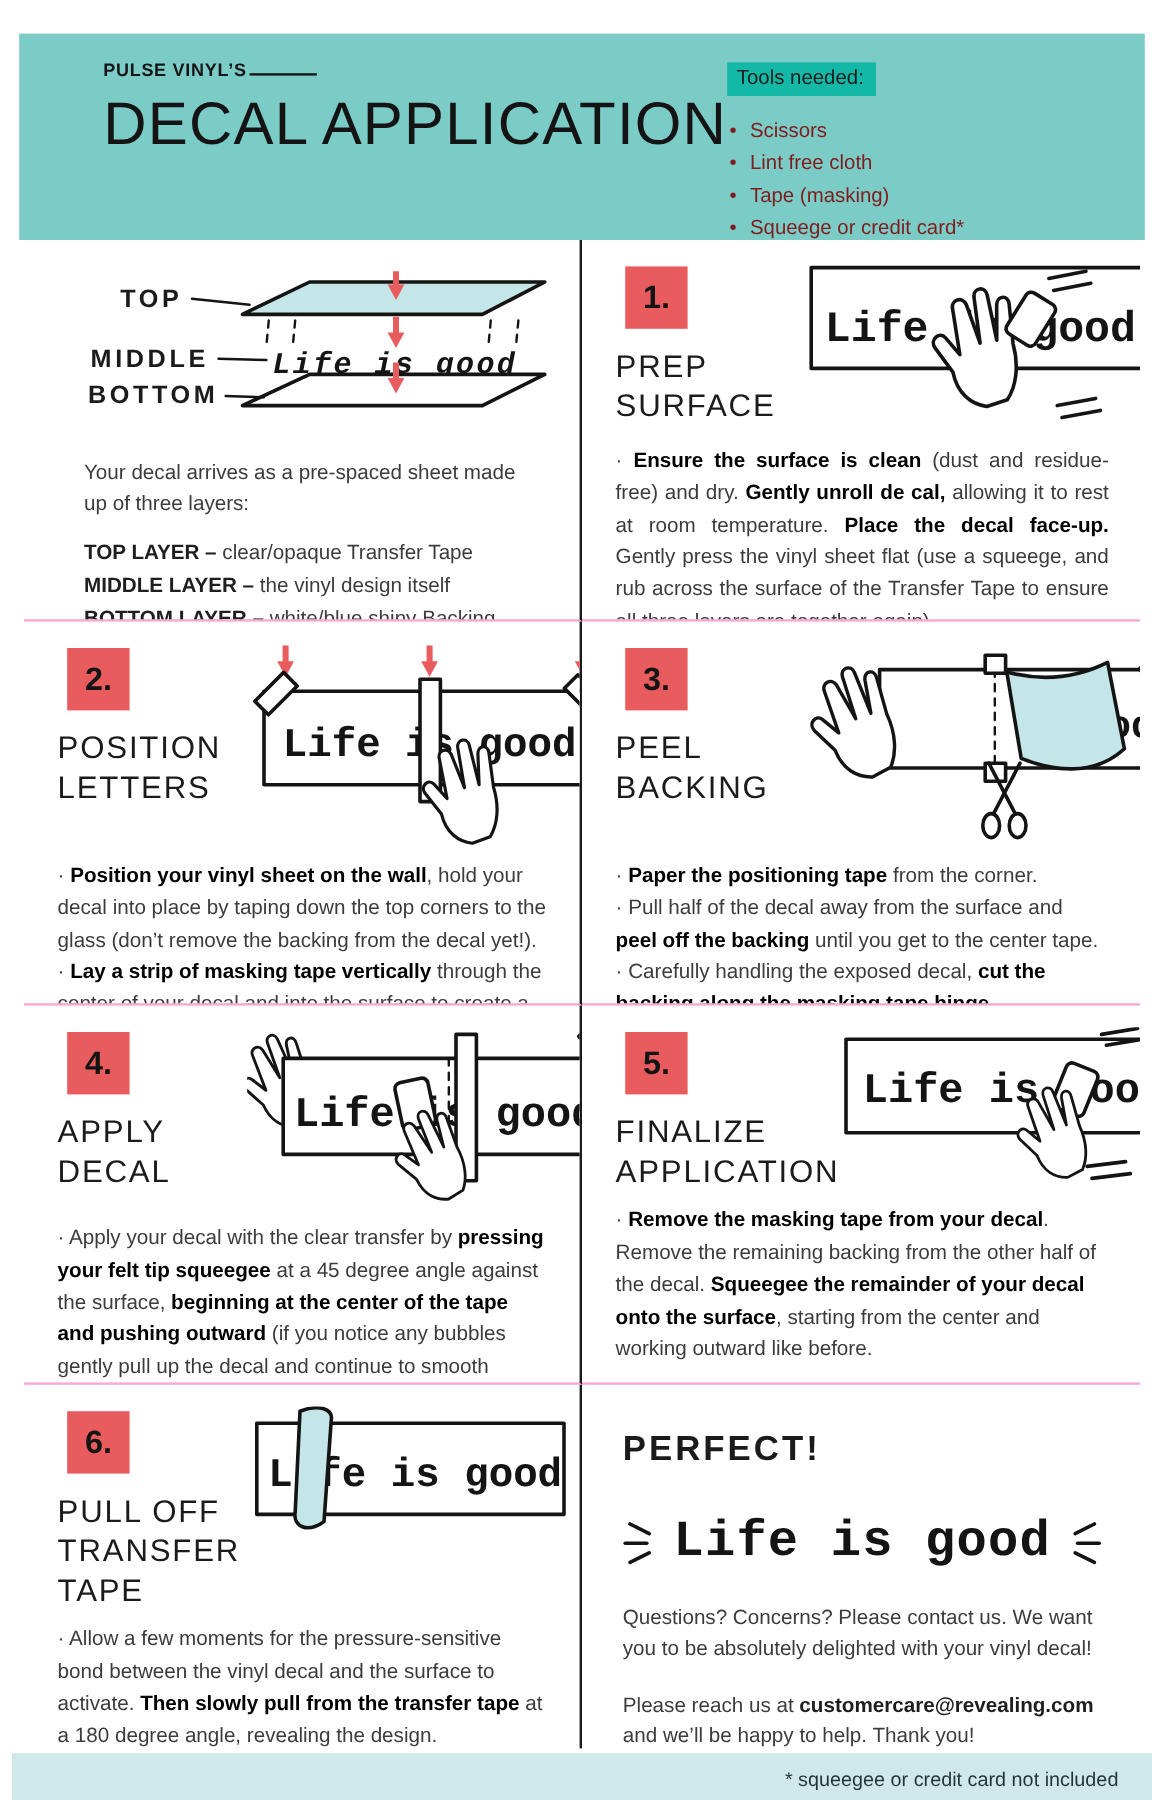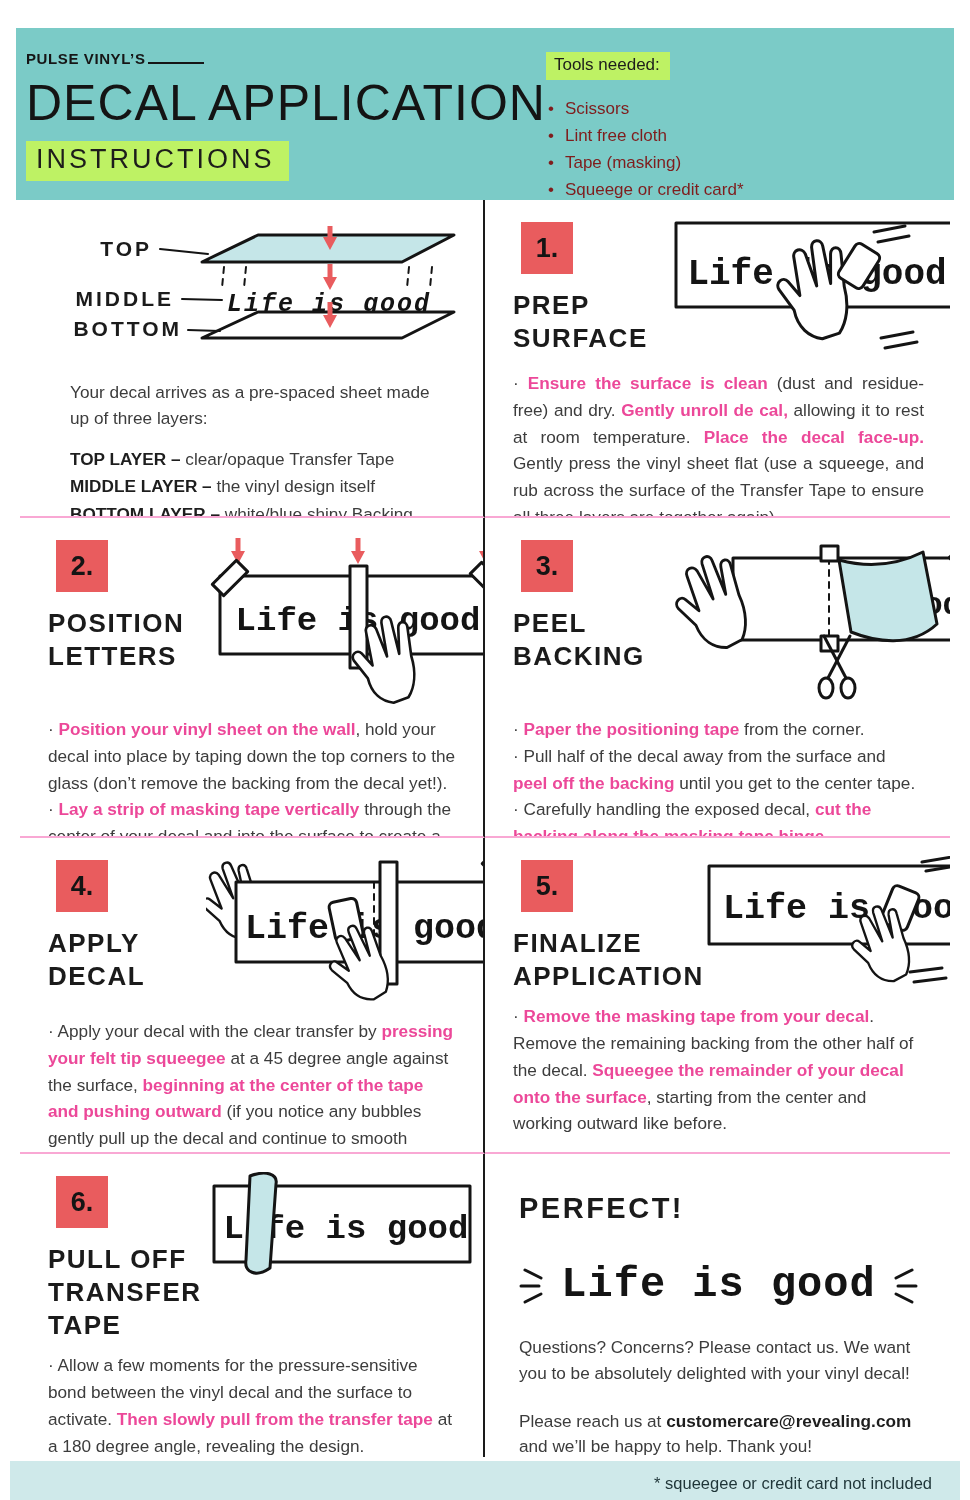--- a/index.html
+++ b/index.html
@@ -1,45 +1,45 @@
 <!DOCTYPE html>
 <html><head>
 <meta charset="utf-8">
 <style>
   *{margin:0;padding:0;box-sizing:border-box}
   html,body{width:970px;height:1500px;overflow:hidden}
   body{background:#fff;font-family:"Liberation Sans",sans-serif;color:#1d1d1b;position:relative}
 
   
-  .hero{margin:28px 16px 0;background:#7bcbc7;height:172px;display:flex;justify-content:flex-start;padding:22px 36px 0 10px}
+  .hero{margin:28px 16px 0;background:#7bcbc7;height:172px;display:flex;justify-content:center;padding:22px 36px 0 10px}
   .brand{font-size:15px;font-weight:bold;letter-spacing:.6px;color:#161616}
   .brand-line{display:inline-block;width:56px;border-bottom:2px solid #161616;height:12px;margin-left:2px}
   .title{font-size:50px;font-weight:400;letter-spacing:1px;margin-top:7px;color:#141414;white-space:nowrap}
   .subtitle{margin-top:9px}
-  .hl{background:#bef264;color:#1d1d1b}
+  .hl{background:#14b8a6;color:#1d1d1b}
   .subtitle .hl{display:inline-block;font-size:27px;font-weight:400;letter-spacing:3px;padding:3px 14px 6px 10px}
   .tools{width:252px;padding-top:2px;flex:0 0 auto}
   .tools-label{display:inline-block;font-size:17px;padding:3px 10px 5px 8px}
   .tools ul{list-style:none;margin-top:15px}
   .tools li{font-size:17px;line-height:27px;padding-left:19px;position:relative;color:#7f1d1d}
   .tools li::before{content:"\2022";position:absolute;left:2px;top:0}
 
   
   .grid{margin:0 20px;display:grid;grid-template-columns:1fr 1fr;grid-template-rows:318px 320px 316px 303px}
   .cell{position:relative;padding:16px 26px 0 28px;overflow:hidden}
   .cell.br{border-right:2px solid #1a1a1a}
   .cell.bb{border-bottom:2px solid #f9a8d4}
 
   .shead{display:flex;justify-content:space-between;align-items:flex-start}
   .stl{flex:0 0 auto;min-width:158px;padding-top:6px}
   .badge{width:52px;height:52px;background:#e95c5e;color:#141414;font-size:27px;font-weight:bold;display:flex;align-items:center;justify-content:center;margin-left:8px}
-  .stitle{margin-top:15px;font-size:26px;font-weight:bold;letter-spacing:1.5px;line-height:1.27;white-space:pre-line;color:#1b1b1b}
+  .stitle{margin-top:15px;font-size:26px;font-weight:normal;letter-spacing:1.5px;line-height:1.27;white-space:pre-line;color:#1b1b1b}
   .illus{flex:0 0 auto;margin-top:2px}
   .sbody{margin-top:10px;font-size:17.2px;line-height:1.56;color:#3c3c3c;white-space:pre-line}
-  .sbody b{color:#ec4899}
+  .sbody b{color:#000000}
   .just{text-align:justify}
 
   
   svg text{font-family:"Liberation Sans",sans-serif}
   .ln{stroke:#141414;stroke-width:3;fill:none;stroke-linecap:round;stroke-linejoin:round}
   .wf{fill:#fff}
   .tf{fill:#c5e6e8}
   .thin{stroke-width:2}
   .dash{stroke-dasharray:6 6}
   .red{stroke:#e95c5e;stroke-width:5}
@@ -81,21 +81,20 @@
         <ellipse cx="-11" cy="20" rx="7" ry="10"></ellipse>
         <ellipse cx="11" cy="20" rx="7" ry="10"></ellipse>
       </g>
   </defs>
 </svg>
 
 <header class="hero">
   <div>
     <div class="brand"><span>PULSE VINYL’S</span><span class="brand-line"></span></div>
     <h1 class="title">DECAL APPLICATION</h1>
-    <div class="subtitle"><span class="hl">INSTRUCTIONS</span></div>
   </div>
   <div class="tools">
     <span class="hl tools-label">Tools needed:</span>
     <ul>
       <li>Scissors</li>
       <li>Lint free cloth</li>
       <li>Tape (masking)</li>
       <li>Squeege or credit card*</li>
     </ul>
   </div>

